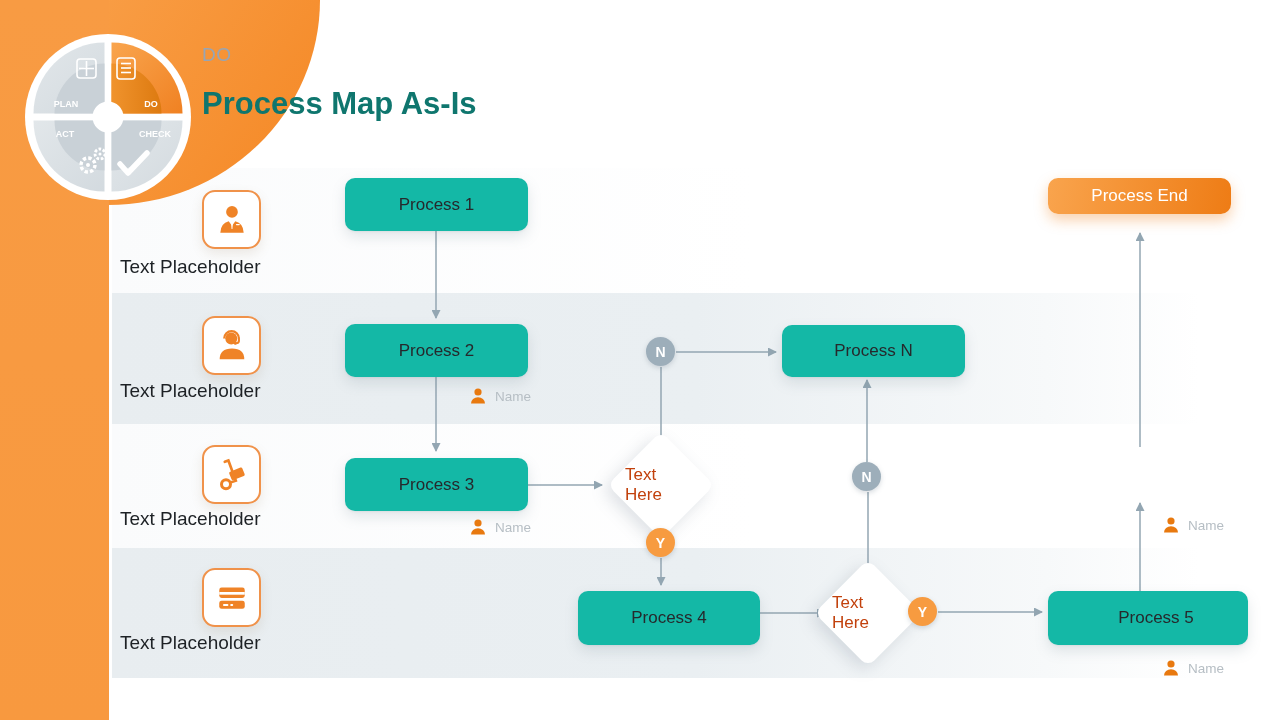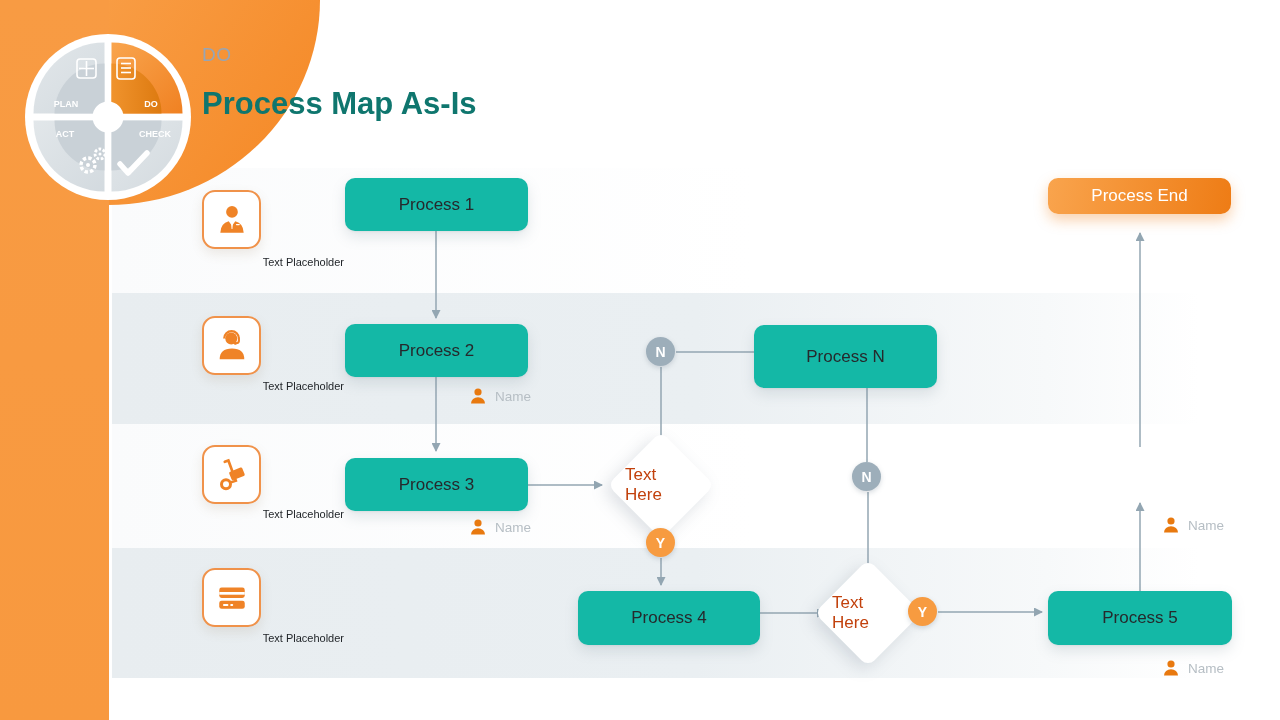--- a/index.html
+++ b/index.html
@@ -20,22 +20,22 @@
   
   .band{position:absolute;left:112px;right:0;
     background:linear-gradient(to right,#E8EDF0 0%,#EAEFF2 50%,#F7F9FA 80%,#FFFFFF 93%);}
   .band-light{position:absolute;left:112px;right:0;
     background:linear-gradient(to right,#FAFBFC 0%,#FFFFFF 55%);}
   
   .lanecard{position:absolute;left:202px;width:59px;height:59px;background:#fff;
     border:2.5px solid #F0924A;border-radius:13px;box-sizing:border-box;
     display:flex;align-items:center;justify-content:center;
     box-shadow:0 5px 12px rgba(140,110,80,.14);}
-  .lanelabel{position:absolute;left:120px;width:224px;text-align:right;
-    font-size:11px;color:#1d2125;}
+  .lanelabel{position:absolute;left:120px;width:224px;text-align:left;
+    font-size:19px;color:#1d2125;}
   
   .pbox{position:absolute;width:183px;height:53px;background:#14b8a6;border-radius:10px;
     box-shadow:0 6px 14px rgba(108,125,140,.18),0 1px 2px rgba(108,125,140,.10);
     display:flex;align-items:center;justify-content:center;font-size:17px;color:#26292c;}
   .pend{background:linear-gradient(100deg,#F9A44D 0%,#EE7C15 100%);color:#ffffff;
     box-shadow:0 6px 14px rgba(238,124,21,.35);}
   .diamond{position:absolute;width:106px;height:106px;display:flex;align-items:center;justify-content:center;}
   .diamond::before{content:"";position:absolute;inset:15px;background:#fff;border-radius:9px;
     transform:rotate(45deg);box-shadow:0 7px 16px rgba(108,125,140,.22);}
   .dlabel{position:relative;width:72px;text-align:left;font-size:17px;line-height:1.15;color:#c2410c;}
@@ -181,22 +181,22 @@
       <line x1="867" y1="462" x2="867" y2="380" marker-end="url(#arrow)"></line>
       <line x1="1140" y1="591" x2="1140" y2="503" marker-end="url(#arrow)"></line>
       <line x1="1140" y1="447" x2="1140" y2="233" marker-end="url(#arrow)"></line>
     </g>
   </svg>
 
   <div class="pbox" style="left:345px;top:178px;">Process 1</div>
   <div class="pbox" style="left:345px;top:324px;">Process 2</div>
   <div class="pbox" style="left:345px;top:458px;">Process 3</div>
   <div class="pbox" style="left:578px;top:591px;width:182px;height:54px;">Process 4</div>
-  <div class="pbox" style="left:754px;top:325px;height:63px;">Process N</div>
-  <div class="pbox" style="left:1048px;top:591px;width:184px;height:54px;">Process 5</div>
+  <div class="pbox" style="left:782px;top:325px;height:52px;">Process N</div>
+  <div class="pbox" style="left:1048px;top:591px;width:184px;height:54px;padding-left:16px;">Process 5</div>
   <div class="pbox pend" style="left:1048px;top:178px;height:36px;">Process End</div>
 
   <div class="diamond" style="left:608px;top:432px;">
     <div class="dlabel">Text Here</div>
   </div>
   <div class="diamond" style="left:815px;top:560px;">
     <div class="dlabel">Text Here</div>
   </div>
 
   <div class="badge badge-no" style="left:646px;top:337px;">N</div>

